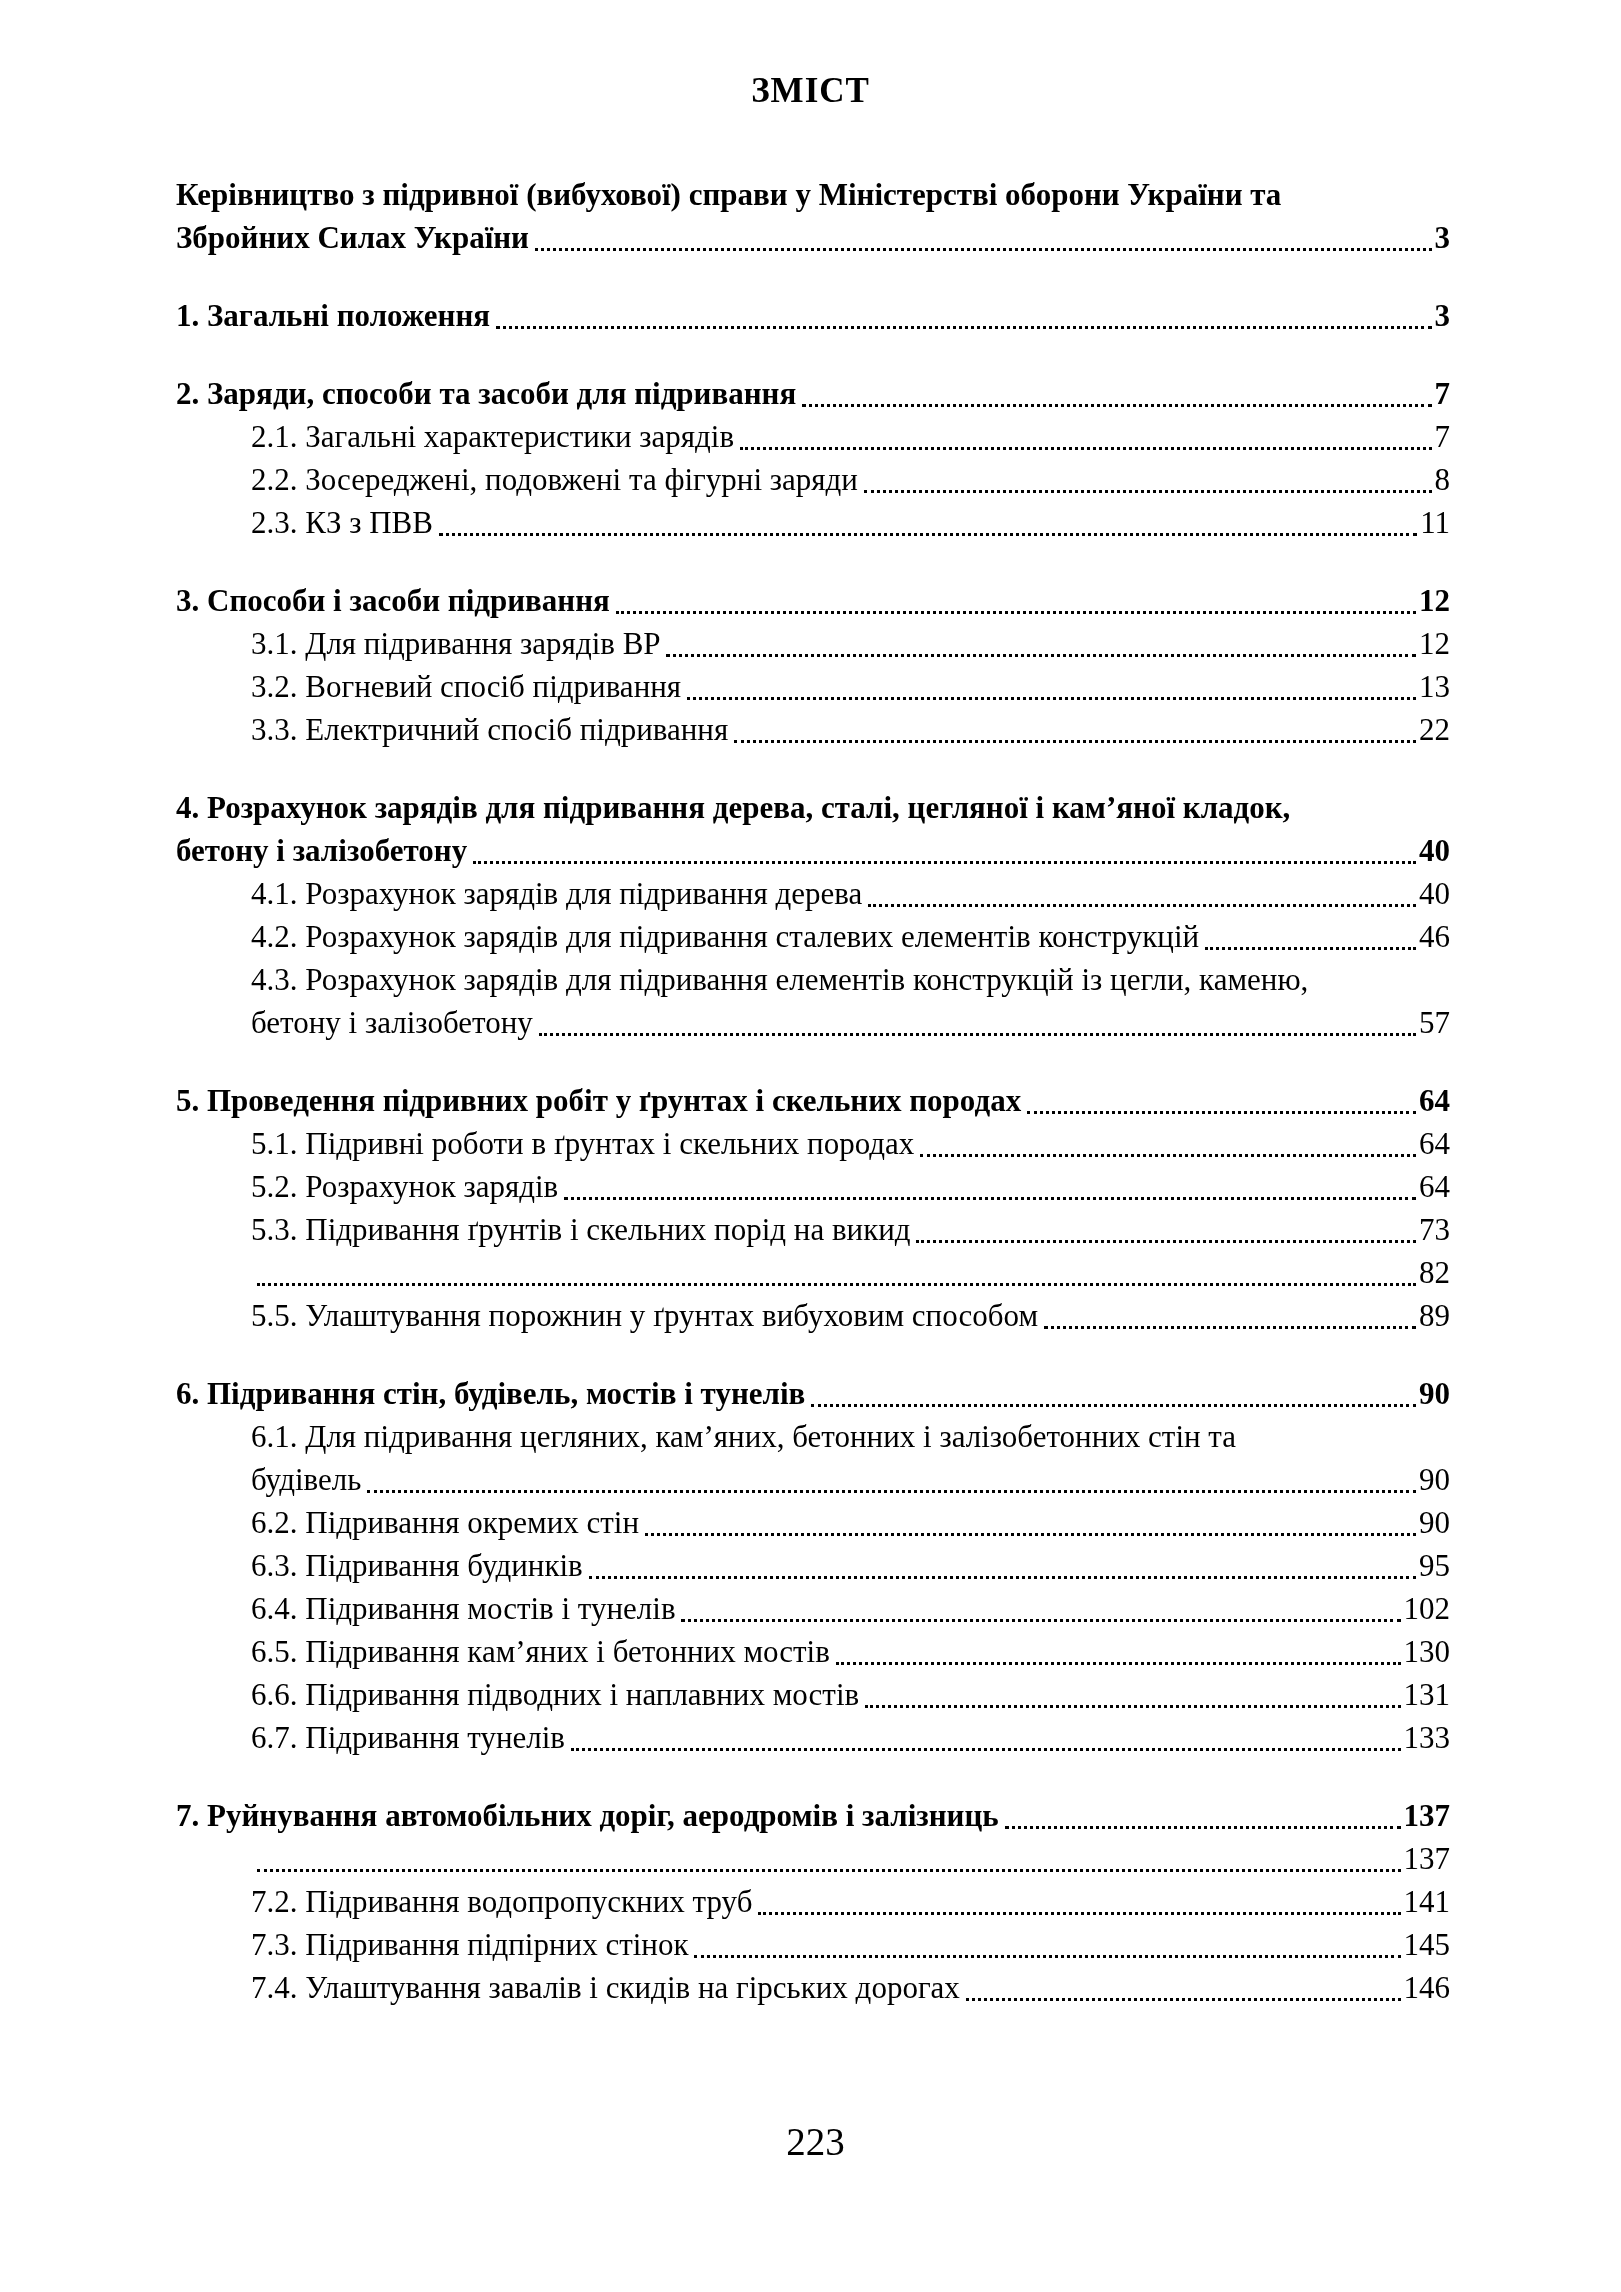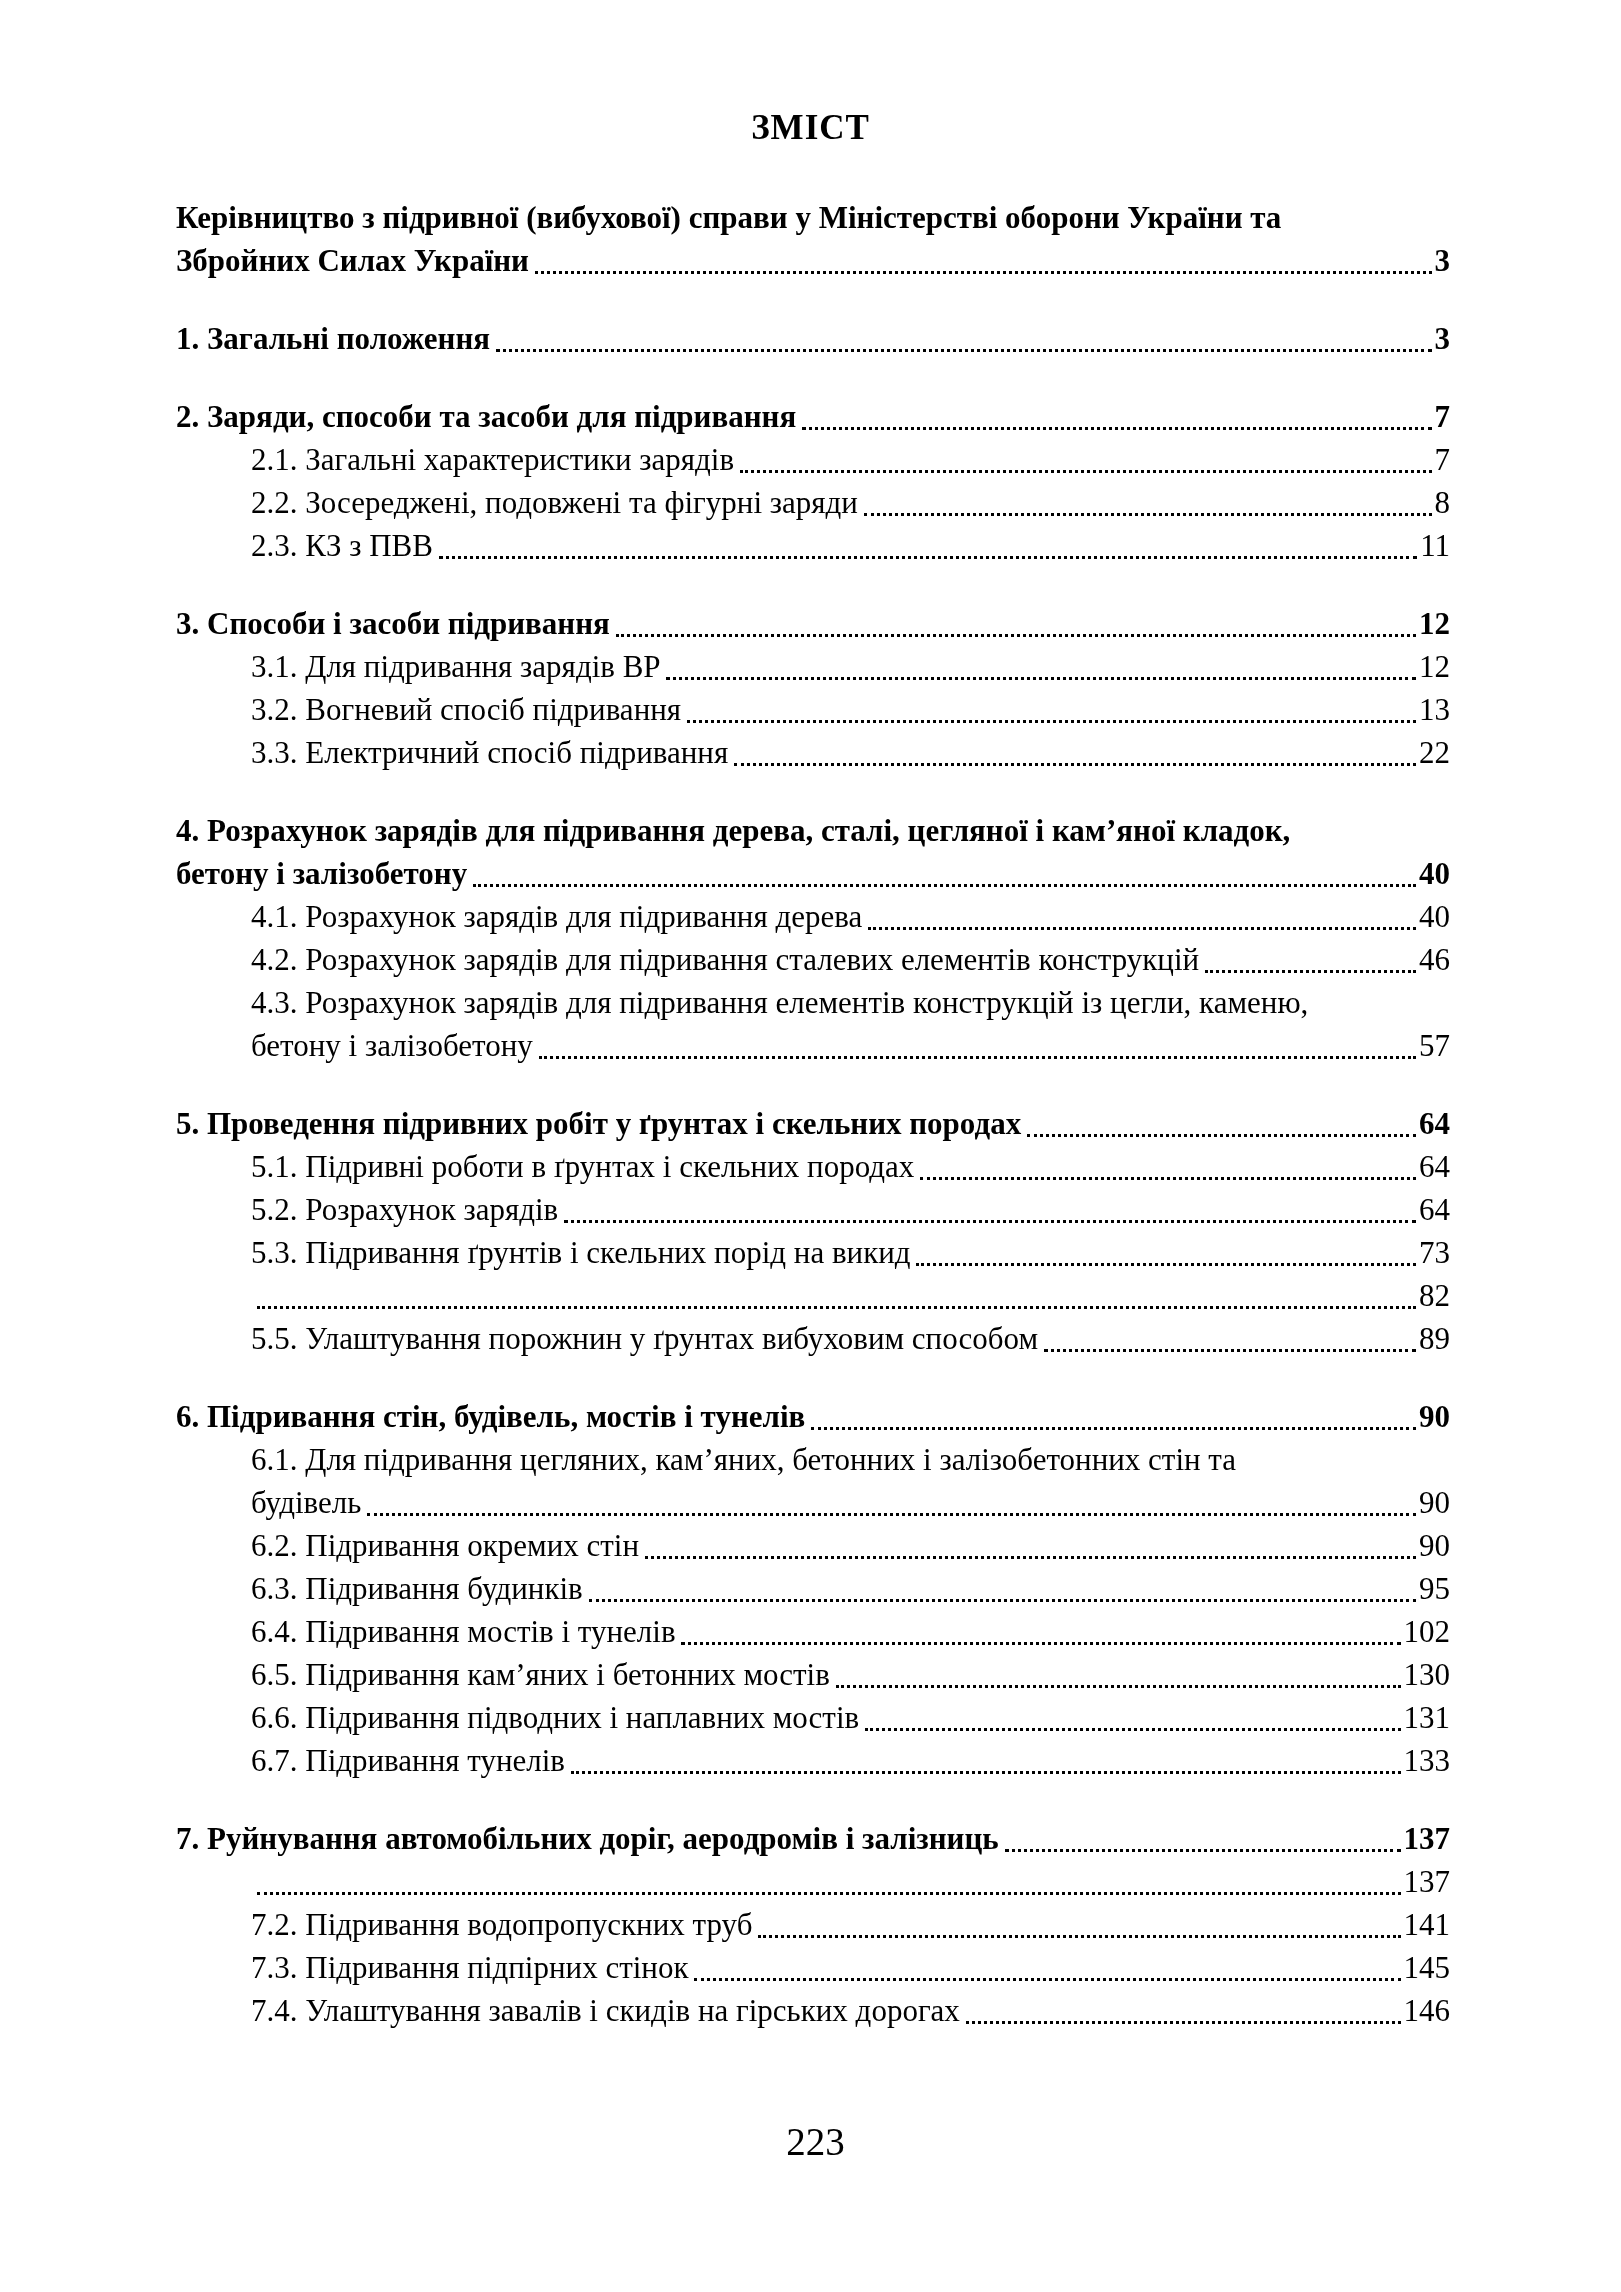--- a/index.html
+++ b/index.html
@@ -8,29 +8,29 @@
     width: 1621px;
     height: 2293px;
     margin: 0 auto;
     background: #ffffff;
     color: #000;
     font-family: "Liberation Serif", "DejaVu Serif", serif;
     font-size: 31px;
     overflow: hidden;
   }
   .doc-title {
-    padding-top: 106px;
+    padding-top: 69px;
     text-align: center;
     font-weight: bold;
     font-size: 35px;
     line-height: 43px;
     letter-spacing: 1px;
   }
   .toc {
-    margin: 47px 171px 0 176px;
+    margin: 61px 171px 0 176px;
     line-height: 43px;
   }
   .row { display: flex; }
   .row.gap { margin-top: 35px; }
   .row.ind { padding-left: 75px; }
   .row.b { font-weight: bold; }
   .t { flex: 0 0 auto; white-space: nowrap; }
   .dots { flex: 1 1 auto; position: relative; min-width: 19.6px; }
   .dots::after {
     content: "";

